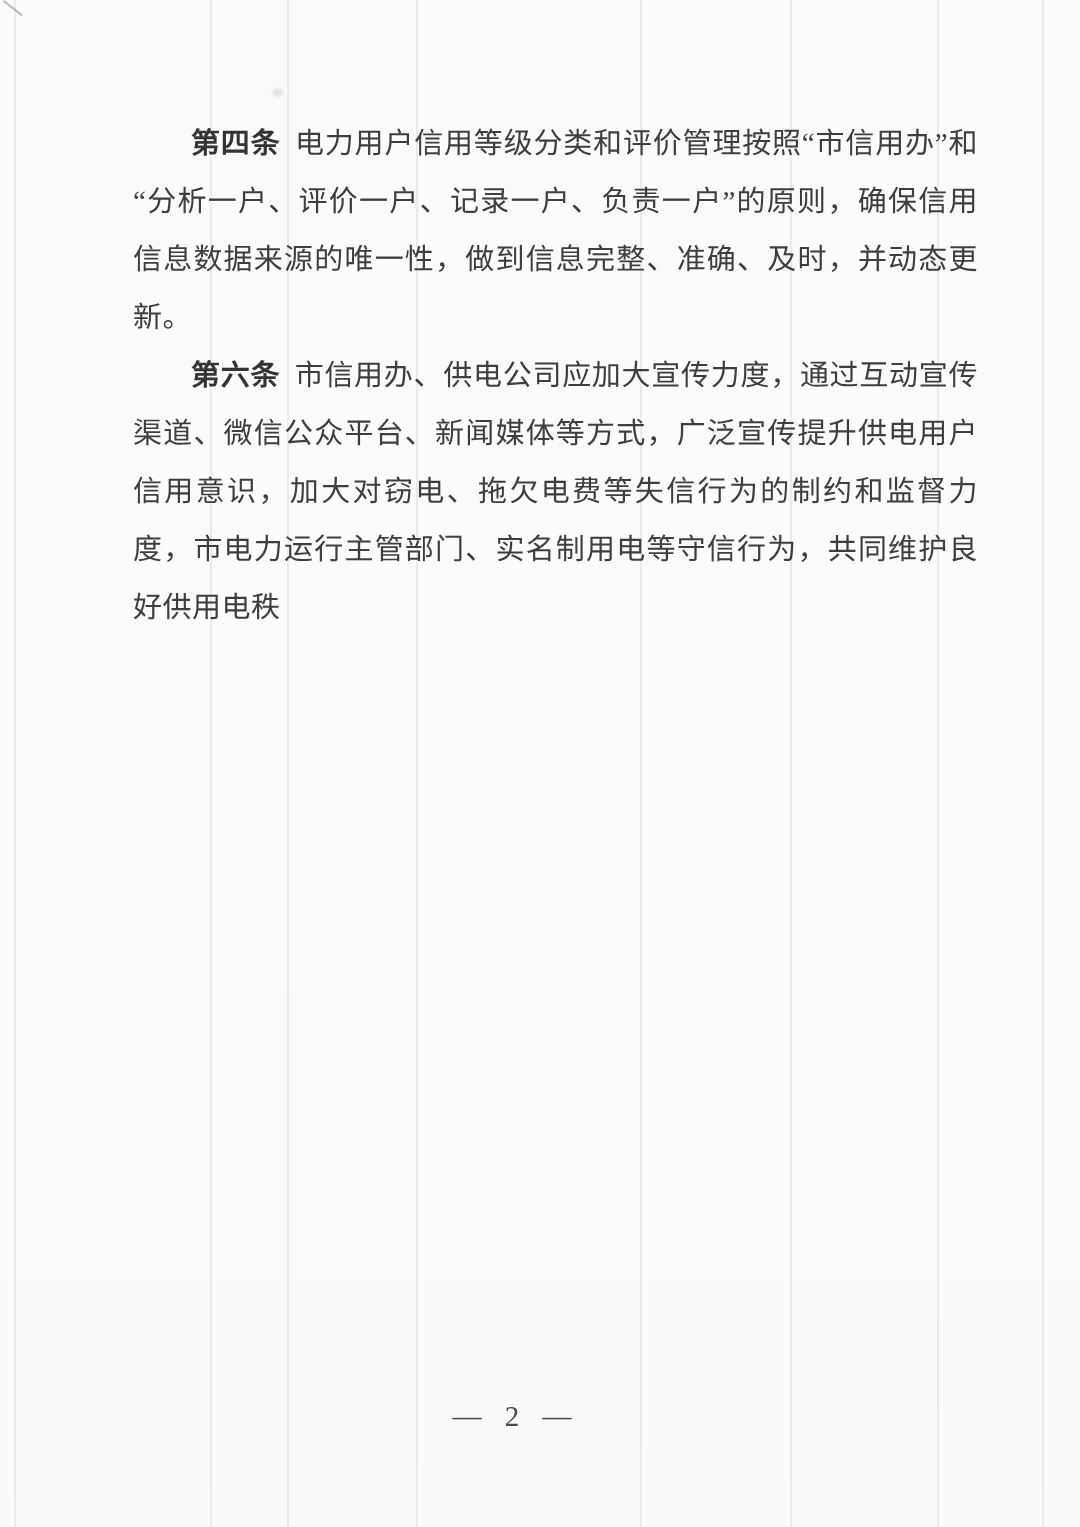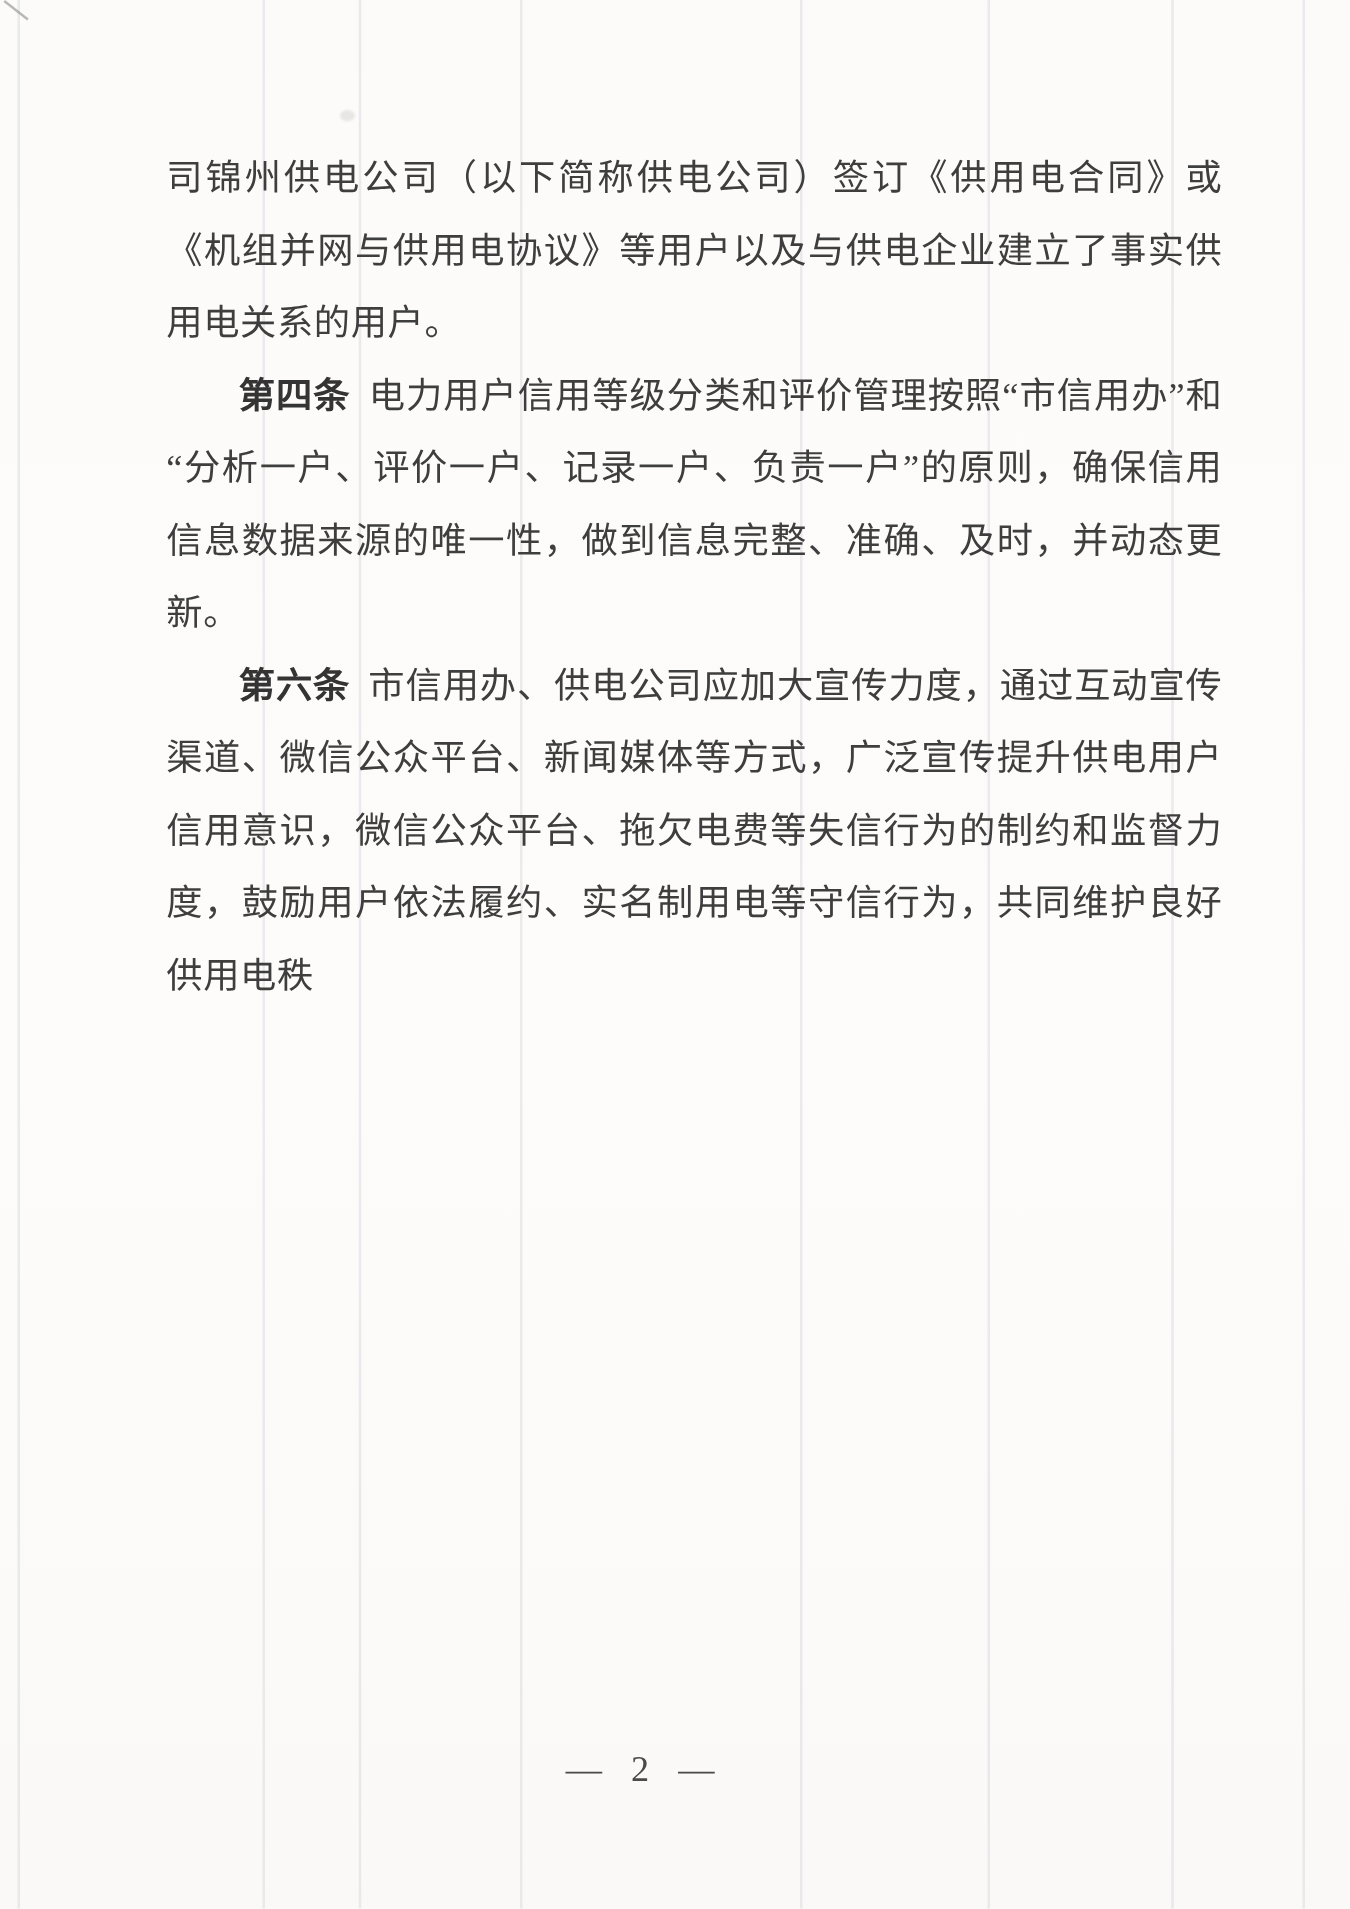--- a/index.html
+++ b/index.html
@@ -91,31 +91,28 @@
   <div class="scan-line" style="left:416px"></div>
   <div class="scan-line" style="left:640px"></div>
   <div class="scan-line" style="left:790px"></div>
   <div class="scan-line" style="left:937px"></div>
   <div class="scan-line" style="left:1042px"></div>
   <div class="corner-mark"></div>
   <div class="smudge"></div>
 
   <div class="content">
 
-    <p class="continuation">
-      <span>司锦州供电公司（以下简称供电公司）签订《供用电合同》或《机组并网与供用电协议》等用户以及与供电企业建立了事实供用电关系的用户。</span>
-    </p>
 
 
     <p>
       <span class="article-no">第四条</span><span>电力用户信用等级分类和评价管理按照“市信用办”和“分析一户、评价一户、记录一户、负责一户”的原则，确保信用信息数据来源的唯一性，做到信息完整、准确、及时，并动态更新。</span>
     </p>
 
 
     <p>
-      <span class="article-no">第六条</span><span>市信用办、供电公司应加大宣传力度，通过互动宣传渠道、微信公众平台、新闻媒体等方式，广泛宣传提升供电用户信用意识，微信公众平台、拖欠电费等失信行为的制约和监督力度，鼓励用户依法履约、实名制用电等守信行为，共同维护良好供用电秩</span>
+      <span class="article-no">第六条</span><span>市信用办、供电公司应加大宣传力度，通过互动宣传渠道、微信公众平台、新闻媒体等方式，广泛宣传提升供电用户信用意识，加大对窃电、拖欠电费等失信行为的制约和监督力度，市电力运行主管部门、实名制用电等守信行为，共同维护良好供用电秩</span>
     </p>
 
   </div>
 
   <div class="page-number">— 2 —</div>
 
 </div>
 
 </body></html>

